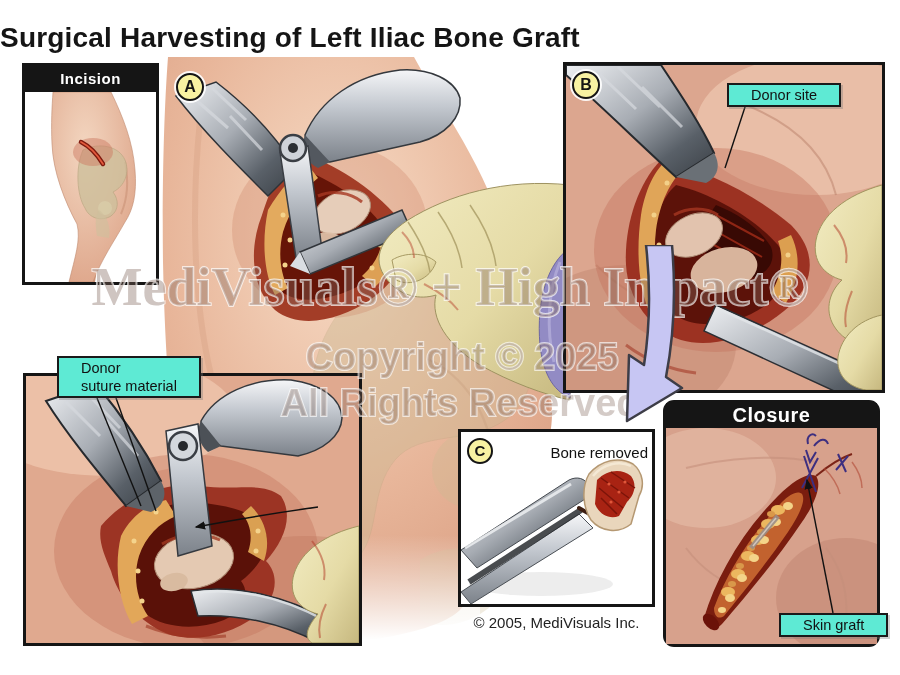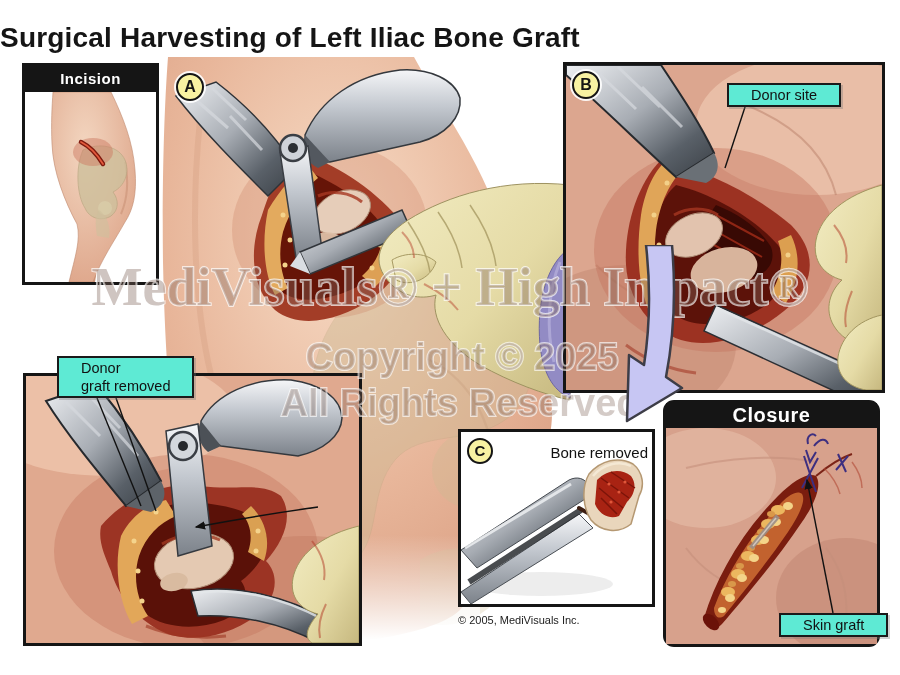--- a/index.html
+++ b/index.html
@@ -20,21 +20,21 @@
   .plain-text{color:#111;z-index:6;}
   #art-main{top:0;left:0;z-index:1;}
   #watermark{top:0;left:0;z-index:3;pointer-events:none;}
   #big-arrow{z-index:4;pointer-events:none;}
   #leader-lines{top:0;left:0;z-index:5;pointer-events:none;}
   .wm1{font-family:"Liberation Serif",serif;font-weight:bold;font-size:54px;
        fill:rgba(128,102,92,.38);stroke:rgba(255,255,255,.7);stroke-width:2px;paint-order:stroke;}
   .wm2{font-family:"Liberation Sans",sans-serif;font-weight:bold;font-size:38px;
        fill:rgba(128,102,92,.34);stroke:rgba(255,255,255,.65);stroke-width:2px;paint-order:stroke;}
   .ll{stroke:#111;stroke-width:1.4px;fill:none;}
-  #copyright-line{top:614px;left:458px;width:197px;text-align:left;font-size:11px;color:#222;z-index:6;}
+  #copyright-line{top:614px;left:458px;width:197px;text-align:center;font-size:15px;color:#222;z-index:6;}
   #bone-removed-label{top:444px;left:520px;width:128px;text-align:right;font-size:15px;}
 </style>
 </head>
 <body>
 
 <div id="stage">
 
   <svg id="art-main" class="abs" width="900" height="675" viewBox="0 0 900 675">
     <defs>
       <radialGradient id="skinG" cx="45%" cy="30%" r="80%">
@@ -329,21 +329,21 @@
   </svg>
 
   <div class="badge abs" style="left:176px;top:73px;">A</div>
   <div class="badge abs" style="left:572px;top:71px;">B</div>
   <div class="badge abs" style="left:467px;top:438px;width:26px;height:26px;line-height:21px;font-size:15px;">C</div>
 
   <div class="label-box abs" style="left:727px;top:83px;">Donor site</div>
 
   <div class="label-box abs" style="left:57px;top:356px;">
     <span style="display:block">Donor</span>
-    <span style="display:block">graft removed</span>
+    <span style="display:block">suture material</span>
   </div>
 
 
   <div class="label-box abs" style="left:779px;top:613px;">Skin graft</div>
 
   <div id="bone-removed-label" class="abs plain-text">Bone removed</div>
 
   <div id="copyright-line" class="abs">© 2005, MediVisuals Inc.</div>
 
 </div>

